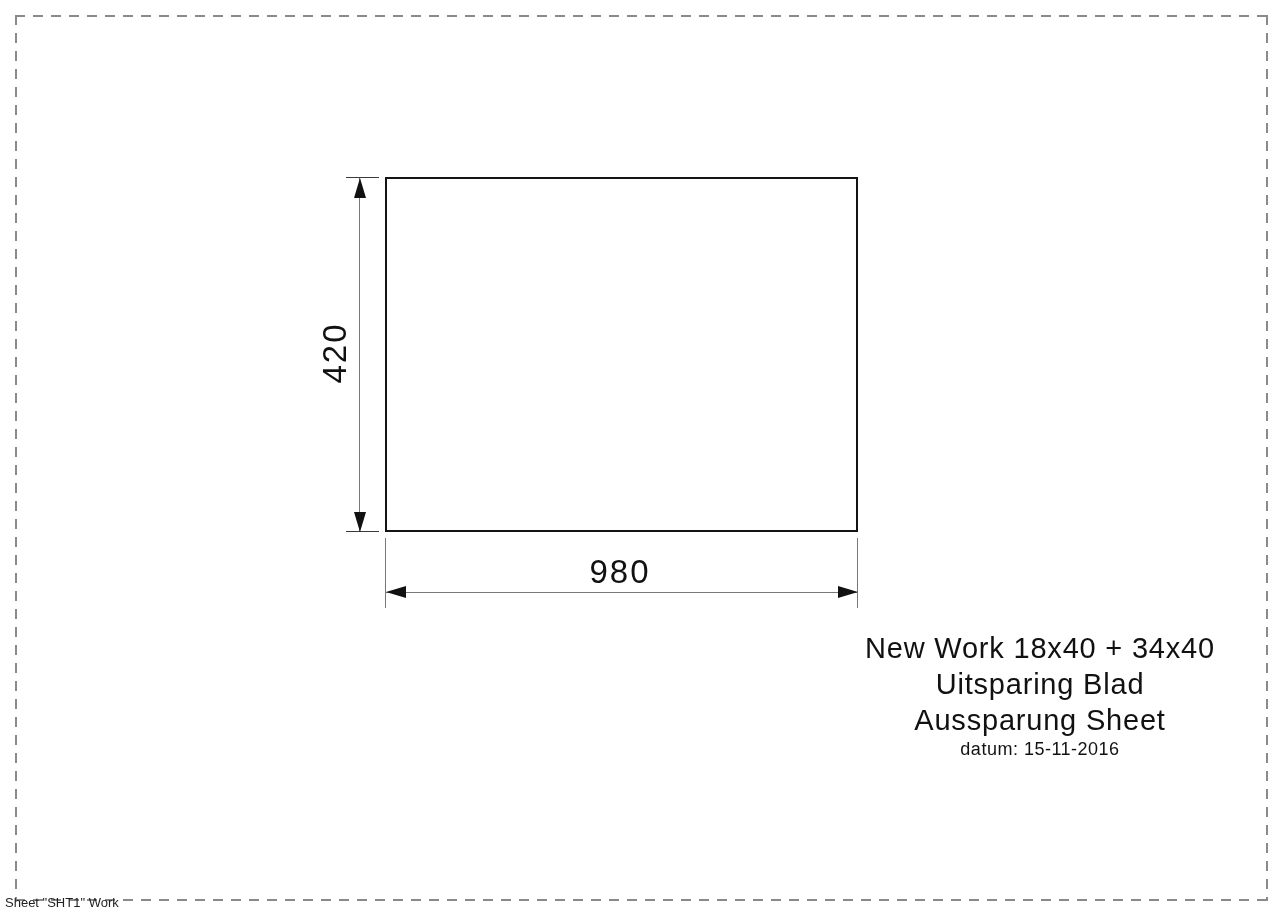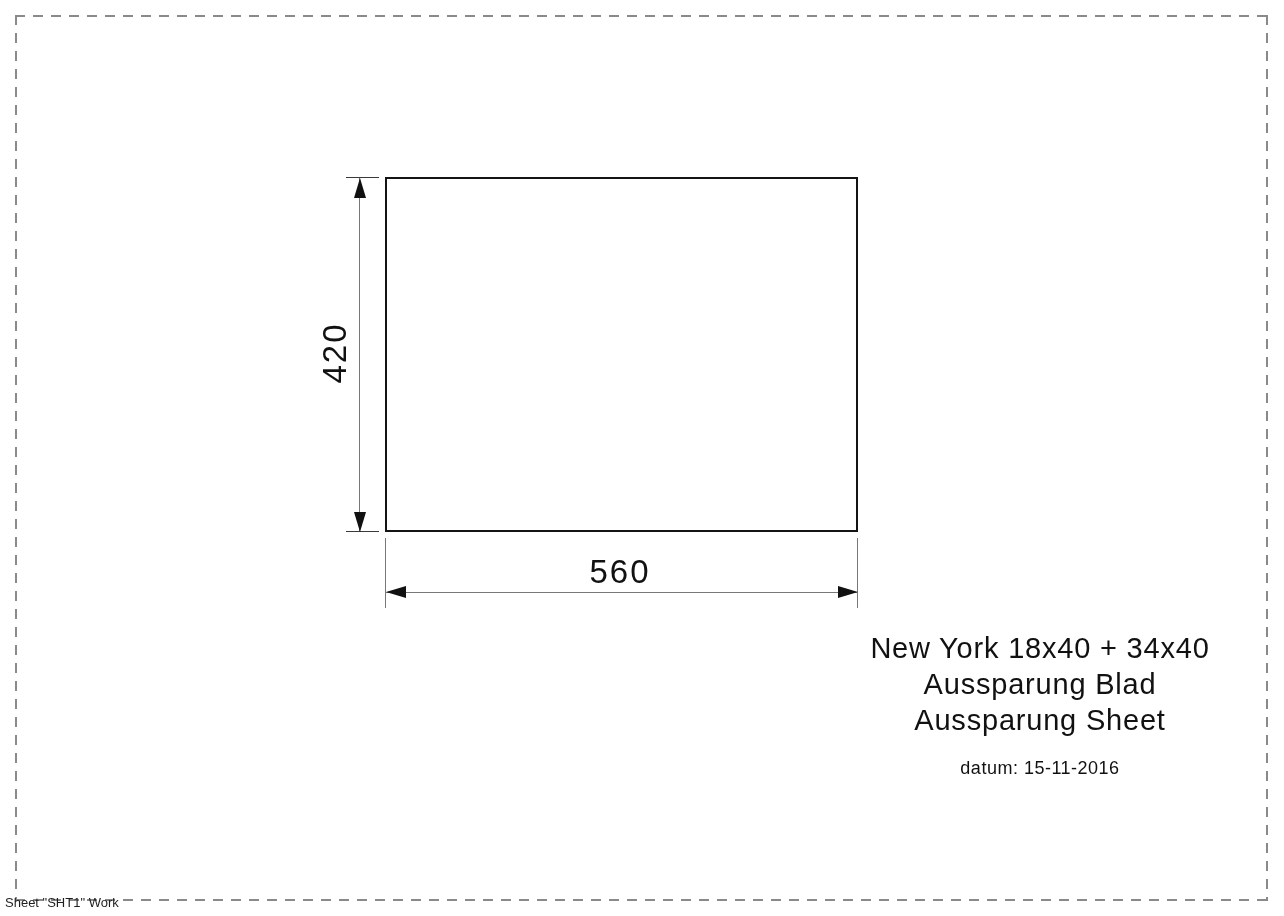--- a/index.html
+++ b/index.html
@@ -97,21 +97,20 @@
     text-align: center;
     color: #111111;
   }
   .annotation .line {
     font-size: 29px;
     line-height: 36px;
     letter-spacing: 0.8px;
     white-space: nowrap;
   }
   .annotation .datum {
-    margin-top: 19px;
     font-size: 18px;
     line-height: 22px;
     letter-spacing: 0.5px;
     text-align: center;
   }
 
   
   .sheet-label {
     position: absolute;
     left: 5px; top: 895px;
@@ -137,24 +136,24 @@
   <div class="dimline ext-tick-bottom"></div>
   <div class="arrow up"></div>
   <div class="arrow down"></div>
   <div class="dim-label vertical">420</div>
 
   <div class="dimline dim-h-line"></div>
   <div class="dimline ext-v-left"></div>
   <div class="dimline ext-v-right"></div>
   <div class="arrow leftward"></div>
   <div class="arrow rightward"></div>
-  <div class="dim-label horizontal">560</div>
+  <div class="dim-label horizontal">980</div>
 
   <div class="annotation">
-    <div class="line">New York 18x40 + 34x40</div>
-    <div class="line">Aussparung Blad</div>
+    <div class="line">New Work 18x40 + 34x40</div>
+    <div class="line">Uitsparing Blad</div>
     <div class="line">Aussparung Sheet</div>
     <div class="datum">datum: 15-11-2016</div>
   </div>
 
   <div class="sheet-label">Sheet "SHT1" Work</div>
 
 </div>
 
 </body></html>

